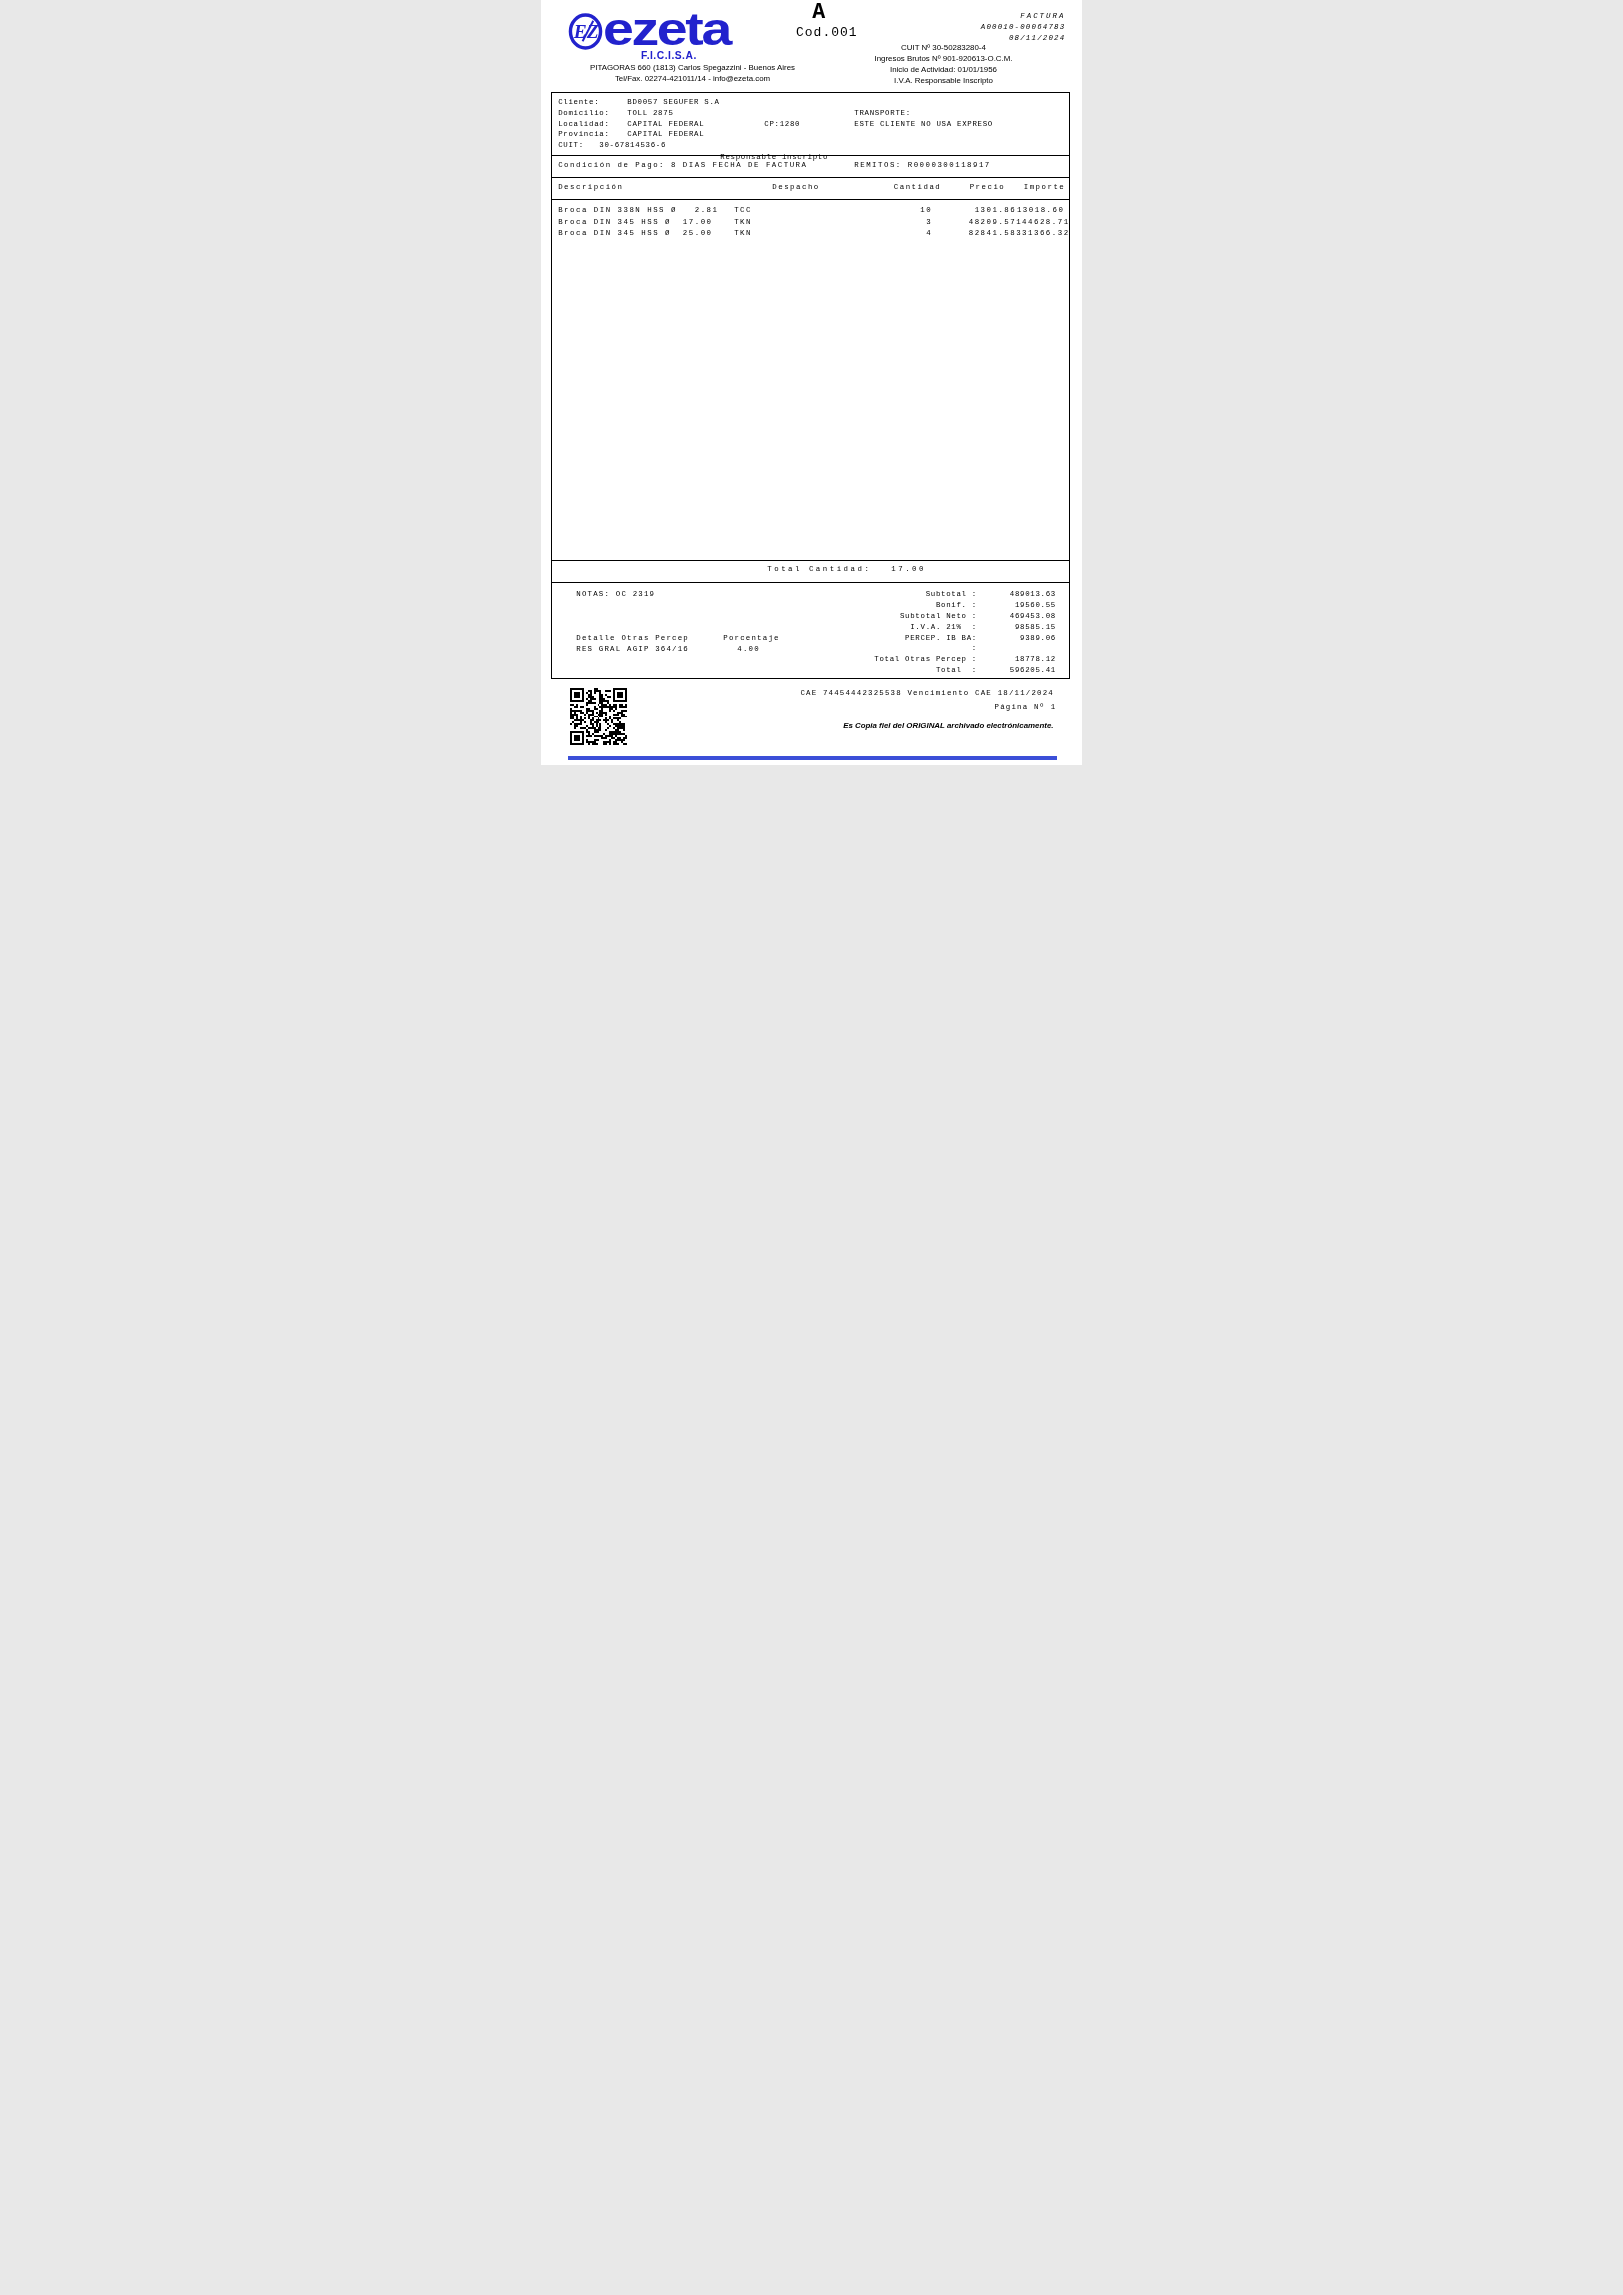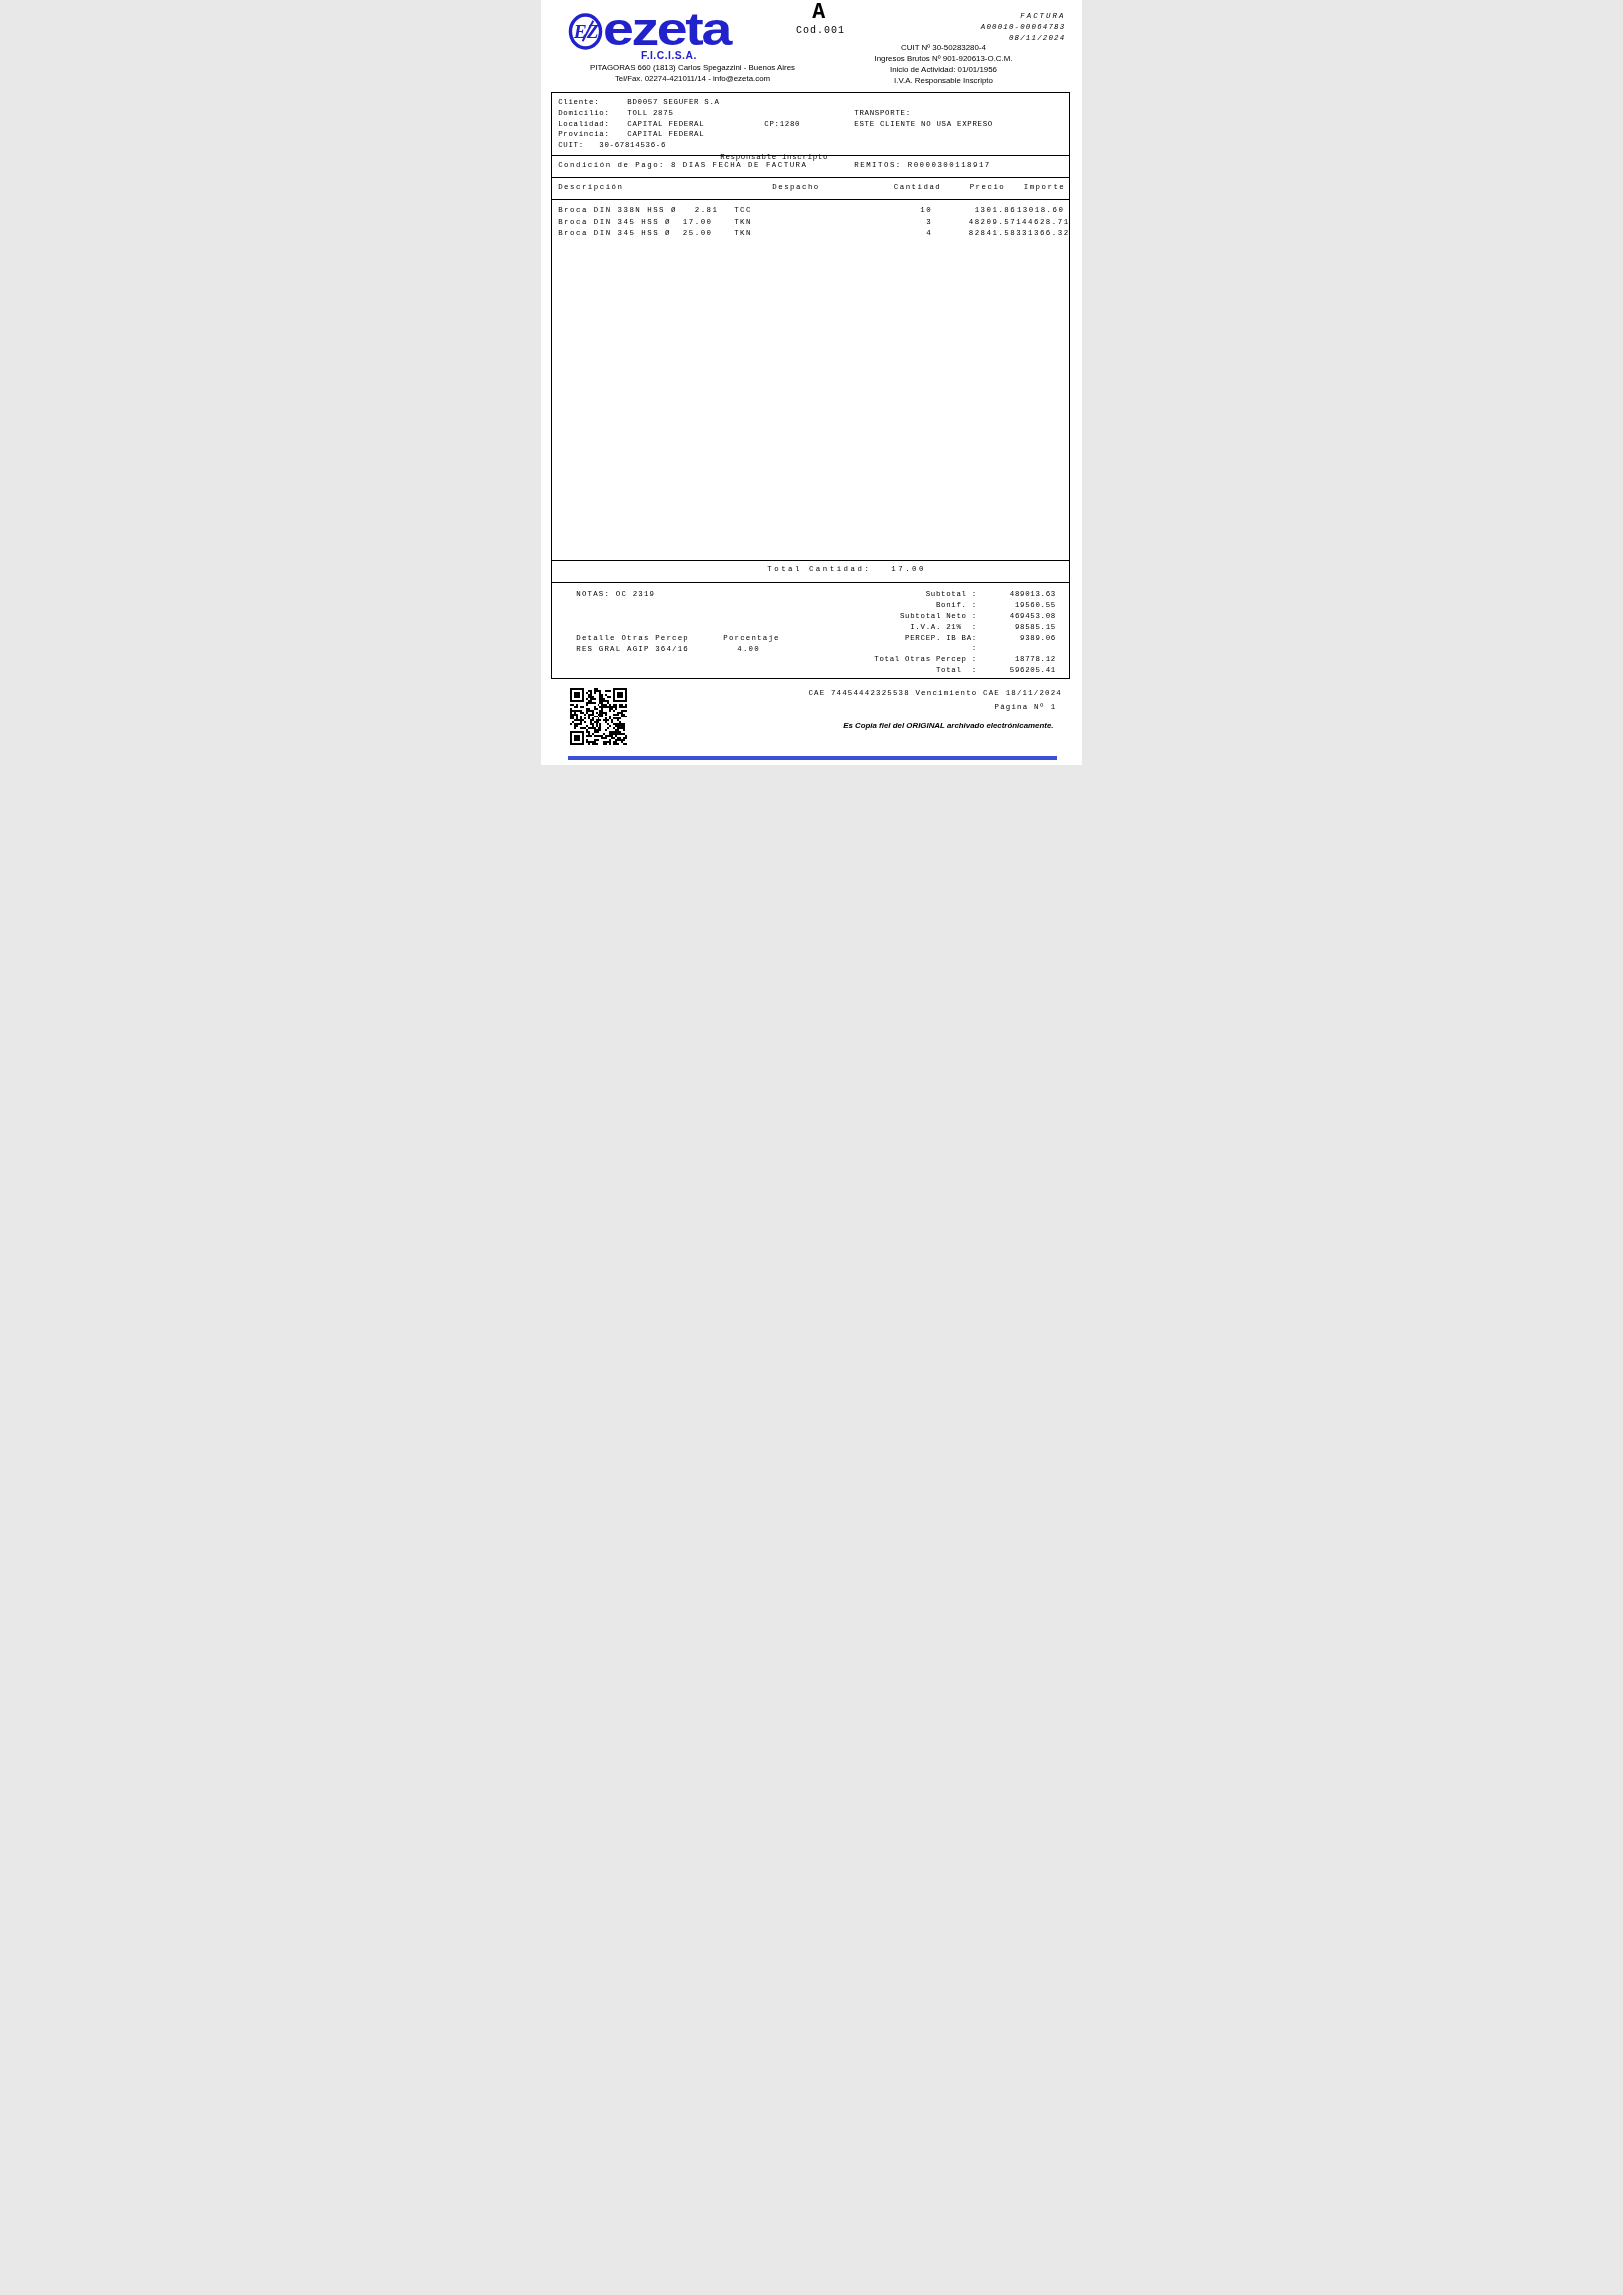--- a/index.html
+++ b/index.html
@@ -17,21 +17,21 @@
     transform:scaleX(1.18);transform-origin:left top;
   }
   .brand-sub{
     position:absolute;left:100px;top:50px;font-family:"Liberation Sans",sans-serif;
     font-weight:bold;font-size:10.3px;letter-spacing:0.5px;
   }
   .addr1{position:absolute;left:0;top:63px;width:303px;text-align:center;font-size:7.9px;}
   .addr2{position:absolute;left:0;top:74px;width:303px;text-align:center;font-size:7.9px;}
   .letter-a{position:absolute;left:264px;top:1px;width:27.5px;text-align:center;
     font-weight:bold;font-size:21.6px;line-height:22.6px;}
-  .cod{position:absolute;left:255px;top:25px;font-size:10px;letter-spacing:1px;}
+  .cod{position:absolute;left:255px;top:25px;font-size:13px;letter-spacing:1px;}
   .doc-block{position:absolute;right:16.7px;top:11.3px;text-align:right;font-size:7.4px;line-height:10.8px;font-style:italic;}
   .doc-type{letter-spacing:2px;}
   .doc-num,.doc-date{letter-spacing:1.2px;}
   .fiscal{position:absolute;left:275px;top:42px;width:255px;text-align:center;
     font-family:"Liberation Sans",sans-serif;font-size:7.9px;line-height:11px;}
   
   .mainbox{position:absolute;left:10.3px;top:92px;width:519px;height:587px;
     border:1.5px solid #000;box-sizing:border-box;}
   .sect{position:relative;border-bottom:1.5px solid #000;box-sizing:border-box;}
   .sect:last-child{border-bottom:none;}
@@ -42,21 +42,21 @@
   .s-qty{height:22px;font-size:7.4px;letter-spacing:2.5px;}
   .s-notes{height:93px;font-size:7.4px;letter-spacing:1.2px;}
   .item-row{display:grid;grid-template-columns:176px 69px 129px 84px 1fr;
     padding:0 4.9px 0 5.9px;line-height:11.3px;white-space:pre;}
   .c-r{text-align:right;}
   .tot-line{display:flex;justify-content:flex-end;line-height:10.8px;letter-spacing:0.7px;}
   .tot-label{width:167px;text-align:right;white-space:pre;}
   .tot-value{width:79px;text-align:right;white-space:pre;}
   
   .qr{position:absolute;left:28px;top:688px;width:59px;height:57px;}
-  .cae{position:absolute;right:20px;top:689px;font-size:7.4px;letter-spacing:1.2px;white-space:pre;}
+  .cae{position:absolute;right:28px;top:689px;font-size:7.4px;letter-spacing:1.2px;white-space:pre;}
   .pagina{position:absolute;right:25.5px;top:703px;font-size:7.4px;letter-spacing:1.2px;white-space:pre;}
   .copynote{position:absolute;right:28.5px;top:721px;font-family:"Liberation Sans",sans-serif;
     font-weight:bold;font-style:italic;font-size:7.9px;}
   .footbar{position:absolute;left:27px;top:756px;width:489px;height:3.9px;}
 </style>
 </head>
 <body>
 
 <div class="page">
 

